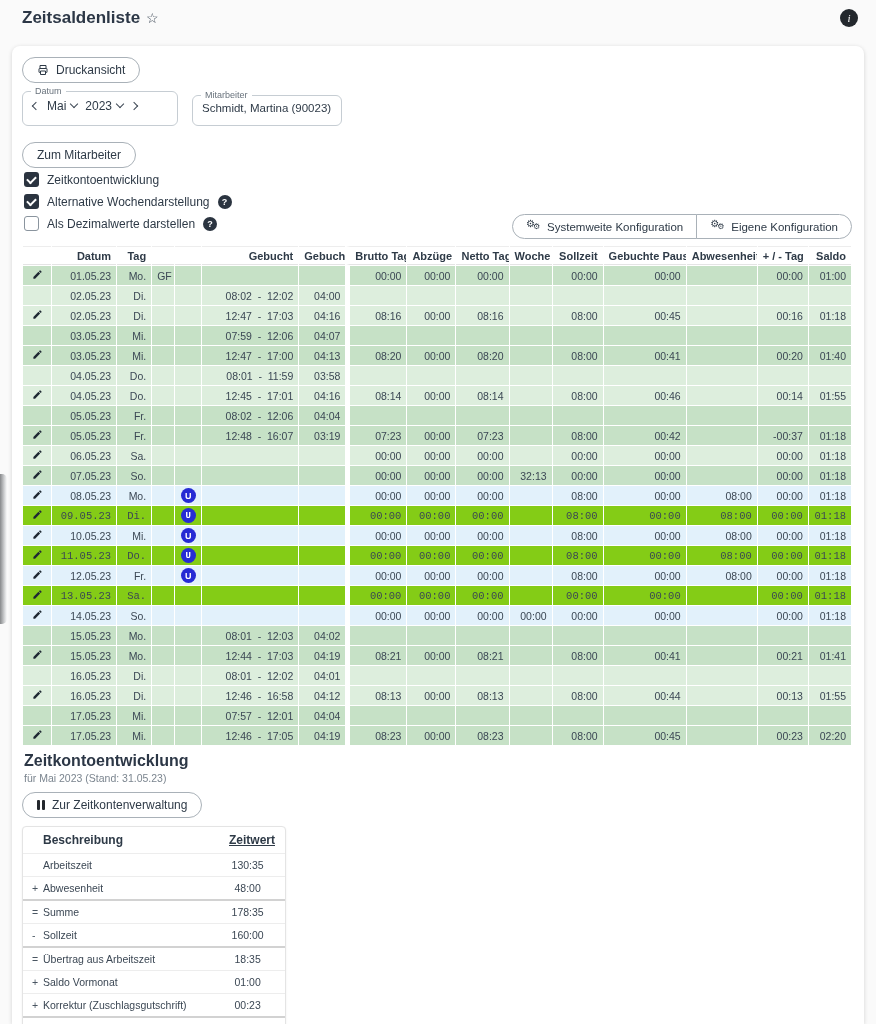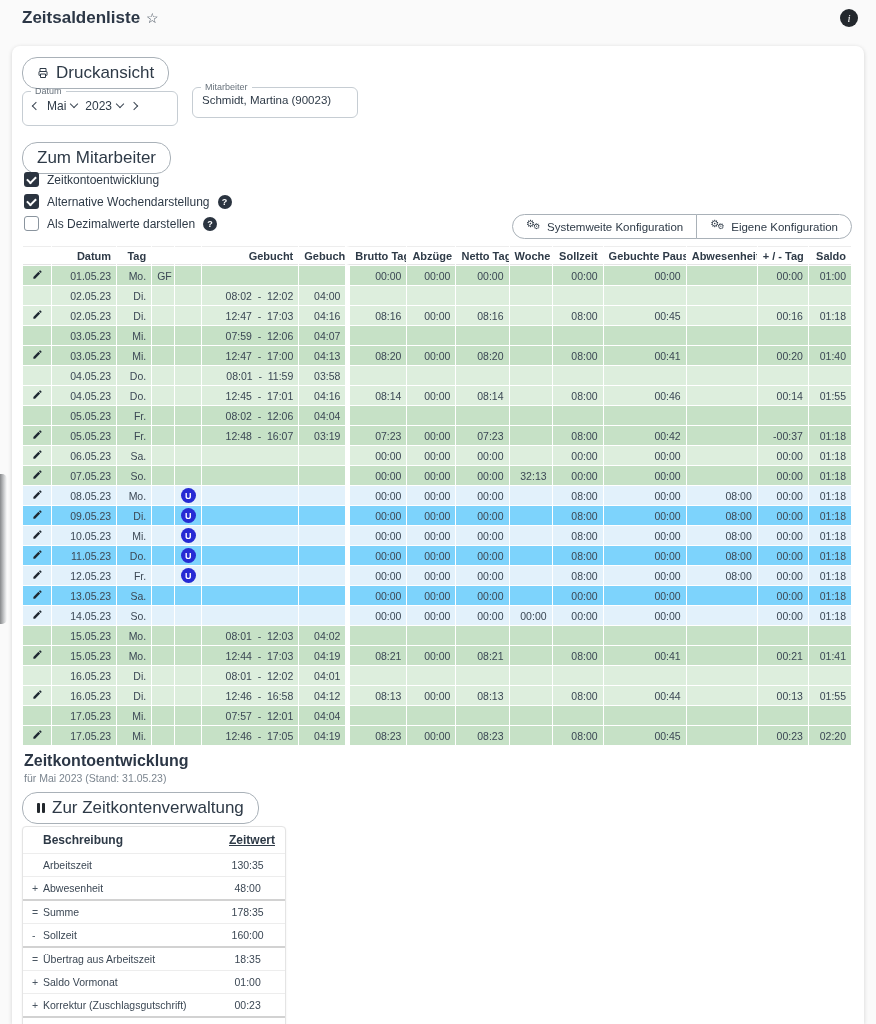--- a/index.html
+++ b/index.html
@@ -11,30 +11,30 @@
   .star { font-weight:400; font-size:14px; color:#3a4654; margin-left:6px; }
   .info-btn { position:absolute; right:18px; top:9px; width:18px; height:18px; border-radius:50%;
               background:#23282d; color:#fff; font-size:11px; font-style:italic; font-family:"Liberation Serif",serif;
               display:flex; align-items:center; justify-content:center; cursor:pointer; }
 
   
   .card { position:absolute; left:12px; top:46px; width:852px; height:978px; background:#fff;
           border-radius:8px 8px 0 0; box-shadow:0 1px 4px rgba(0,0,0,.16); }
 
   .pill { display:inline-flex; align-items:center; gap:7px; border:1px solid #a9b1b8; border-radius:15px;
-          padding:5px 14px; font-size:17px; color:#2e3a47; background:#fff; cursor:pointer; white-space:nowrap; }
+          padding:5px 14px; font-size:12px; color:#2e3a47; background:#fff; cursor:pointer; white-space:nowrap; }
 
   .print-btn { position:absolute; left:10px; top:11px; }
   .picon svg { display:block; }
 
   fieldset { position:absolute; border:1px solid #c6cdd3; border-radius:6px; background:#fff; }
   fieldset legend { font-size:9px; color:#68727c; padding:0 4px; margin-left:8px; }
   .fs-datum { left:10px; top:40px; width:156px; height:40px; }
   .fs-datum .inner { display:flex; align-items:center; gap:8px; padding:3px 10px 0 10px; font-size:12px; }
-  .fs-mitarbeiter { left:180px; top:36px; width:166px; height:36px; }
+  .fs-mitarbeiter { left:180px; top:44px; width:150px; height:36px; }
   .fs-mitarbeiter .val { font-size:11.5px; padding:2px 9px 0 9px; white-space:nowrap; color:#2e3a47; }
 
   .chv { display:inline-block; width:6px; height:6px; border-right:1.6px solid #3c4754; border-bottom:1.6px solid #3c4754; }
   .chv.left  { transform:rotate(135deg); }
   .chv.right { transform:rotate(-45deg); }
   .chv.down  { transform:rotate(45deg); margin-top:-4px; }
   .sel { display:inline-flex; align-items:center; gap:5px; cursor:pointer; }
 
   .to-emp-btn { position:absolute; left:10px; top:96px; }
 
@@ -60,21 +60,21 @@
   .tbl-wrap { position:absolute; left:10px; top:199px; width:832px; }
   table.balances { border-collapse:separate; border-spacing:1px; table-layout:fixed; width:830px; background:#fff; }
   table.balances th { font-size:11px; font-weight:700; color:#2e3a47; text-align:right; padding:0 5px; height:19px;
                       background:#fff; border-top:1px solid #ededed; border-bottom:1px solid #e4e4e4; white-space:nowrap; overflow:hidden; }
   table.balances td { font-size:10.5px; color:#3b4754; text-align:right; padding:0 5px; height:19px;
                       white-space:pre; overflow:hidden; }
   table.balances td.c, table.balances th.c { text-align:center; }
   .gap { border-left:4px solid #fff !important; }
   tr.g1 td { background:#c6e1c6; }
   tr.g2 td { background:#ddeedd; }
-  tr.b1 td { background:#7dd3fc; }
+  tr.b1 td { background:#84cc16;font-family:Liberation Mono, monospace; }
   tr.b2 td { background:#e2f1fb; }
   .edit-ic { display:inline-block; cursor:pointer; line-height:0; }
   .u-badge { display:inline-flex; width:15px; height:15px; border-radius:50%; background:#262bd4; color:#fff;
              font-size:9px; font-weight:700; align-items:center; justify-content:center; vertical-align:middle; }
 
   
   .acct-title { position:absolute; left:12px; top:706px; font-size:16px; font-weight:700; color:#2c3746; }
   .acct-sub   { position:absolute; left:12px; top:726px; font-size:10.5px; color:#7b858f; }
   .acct-btn   { position:absolute; left:10px; top:746px; }
   .bars { display:inline-flex; gap:2px; }

